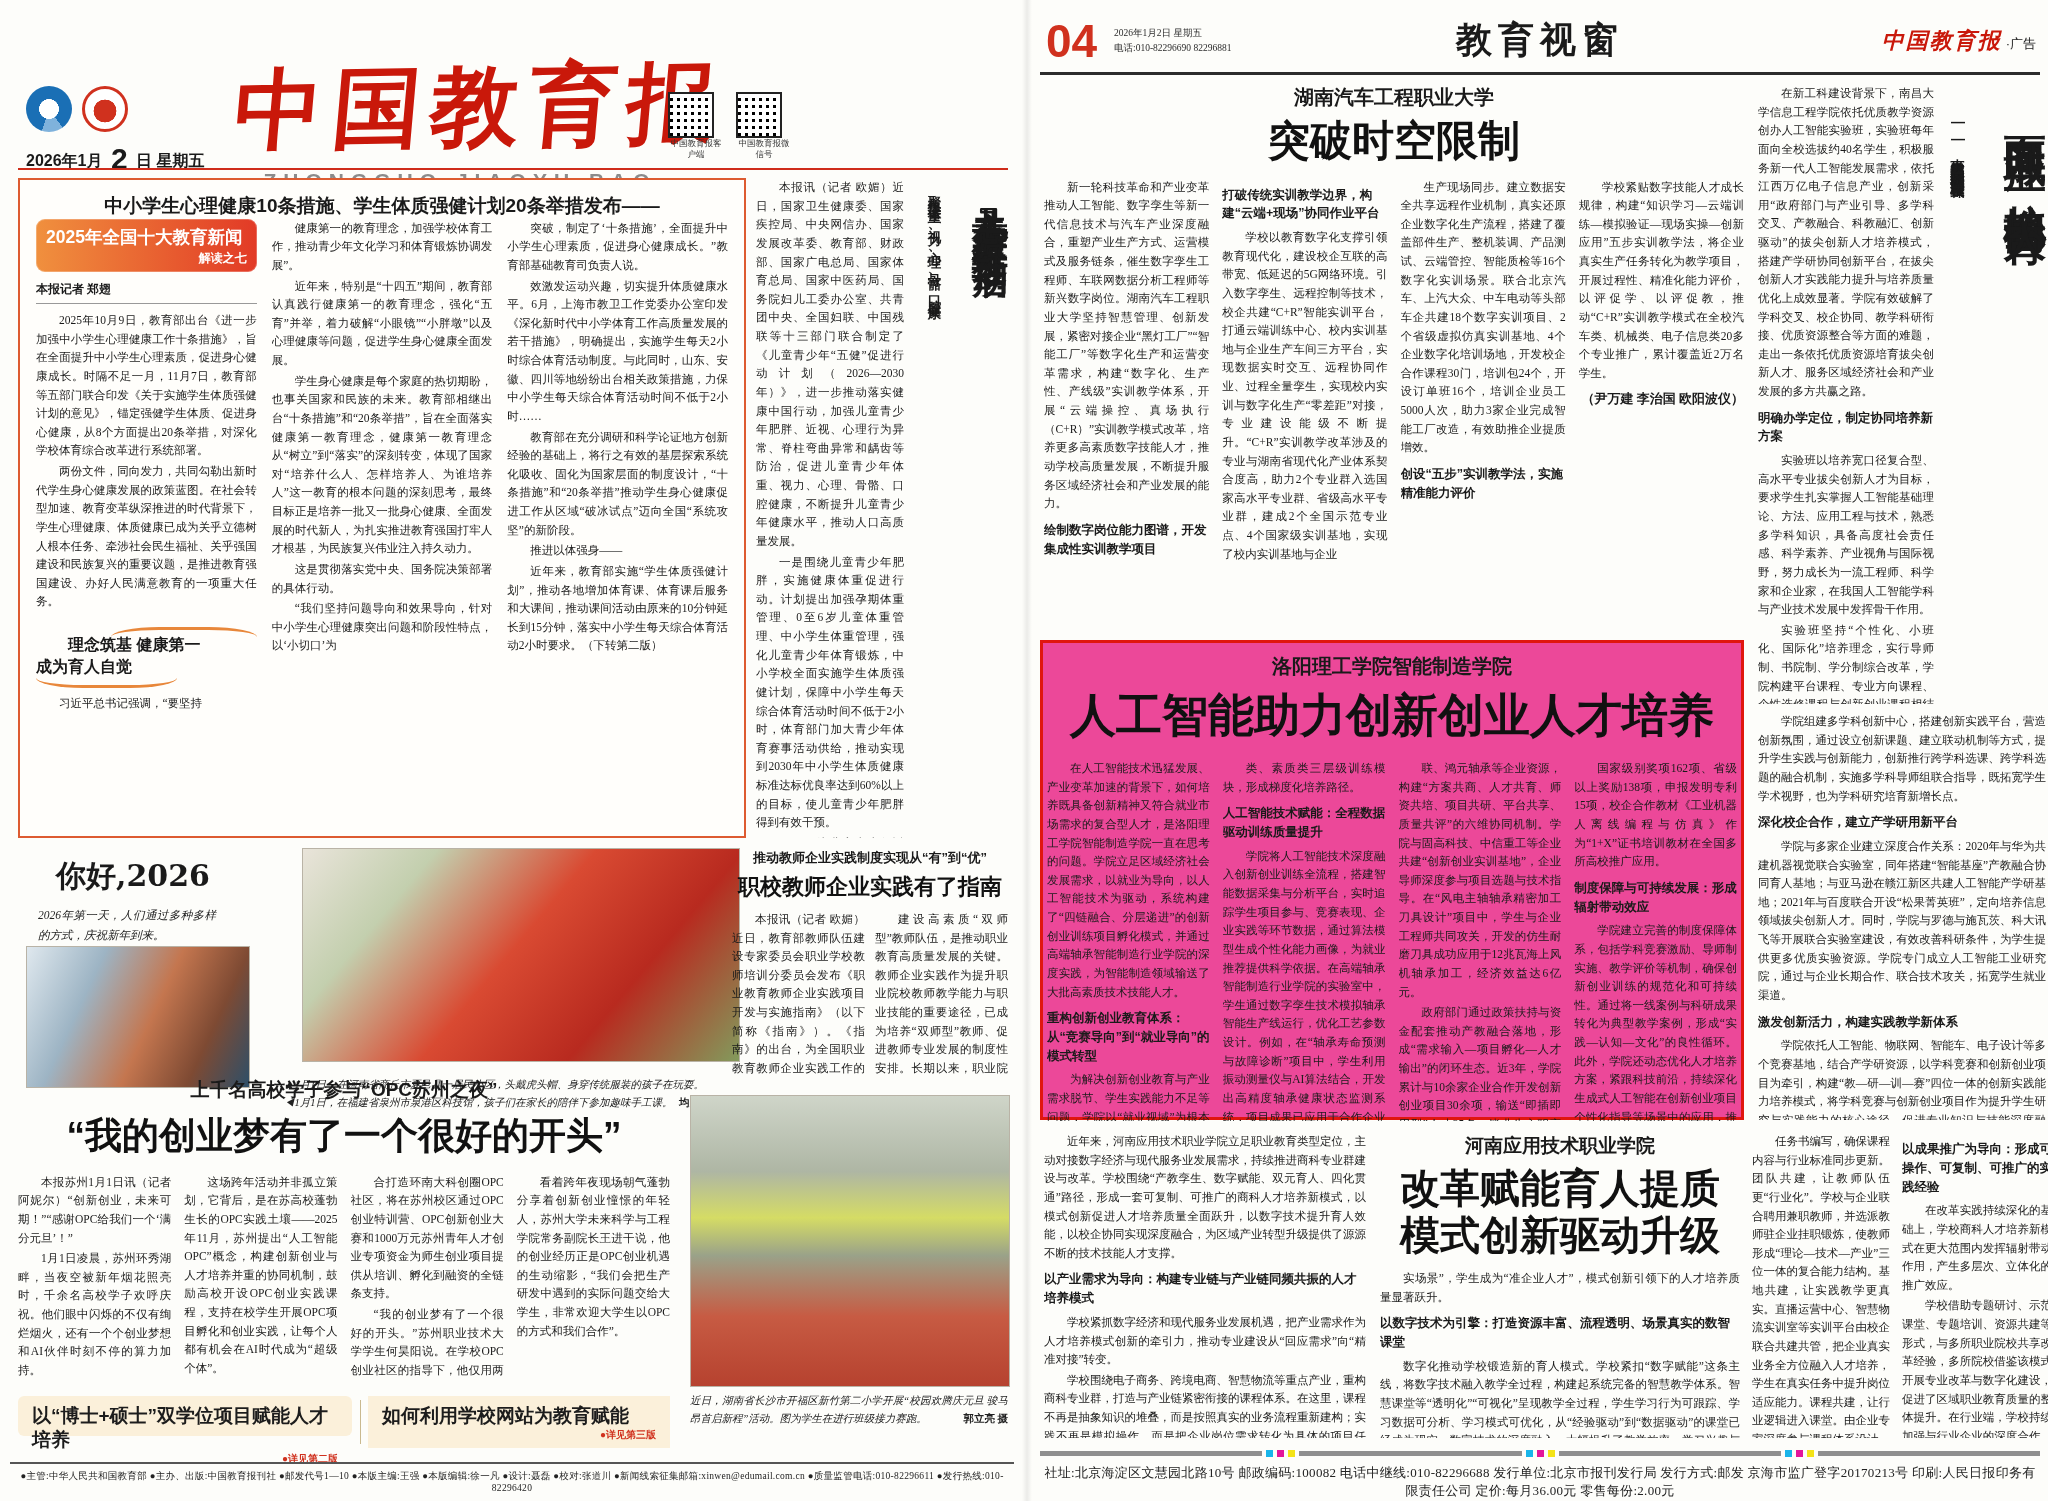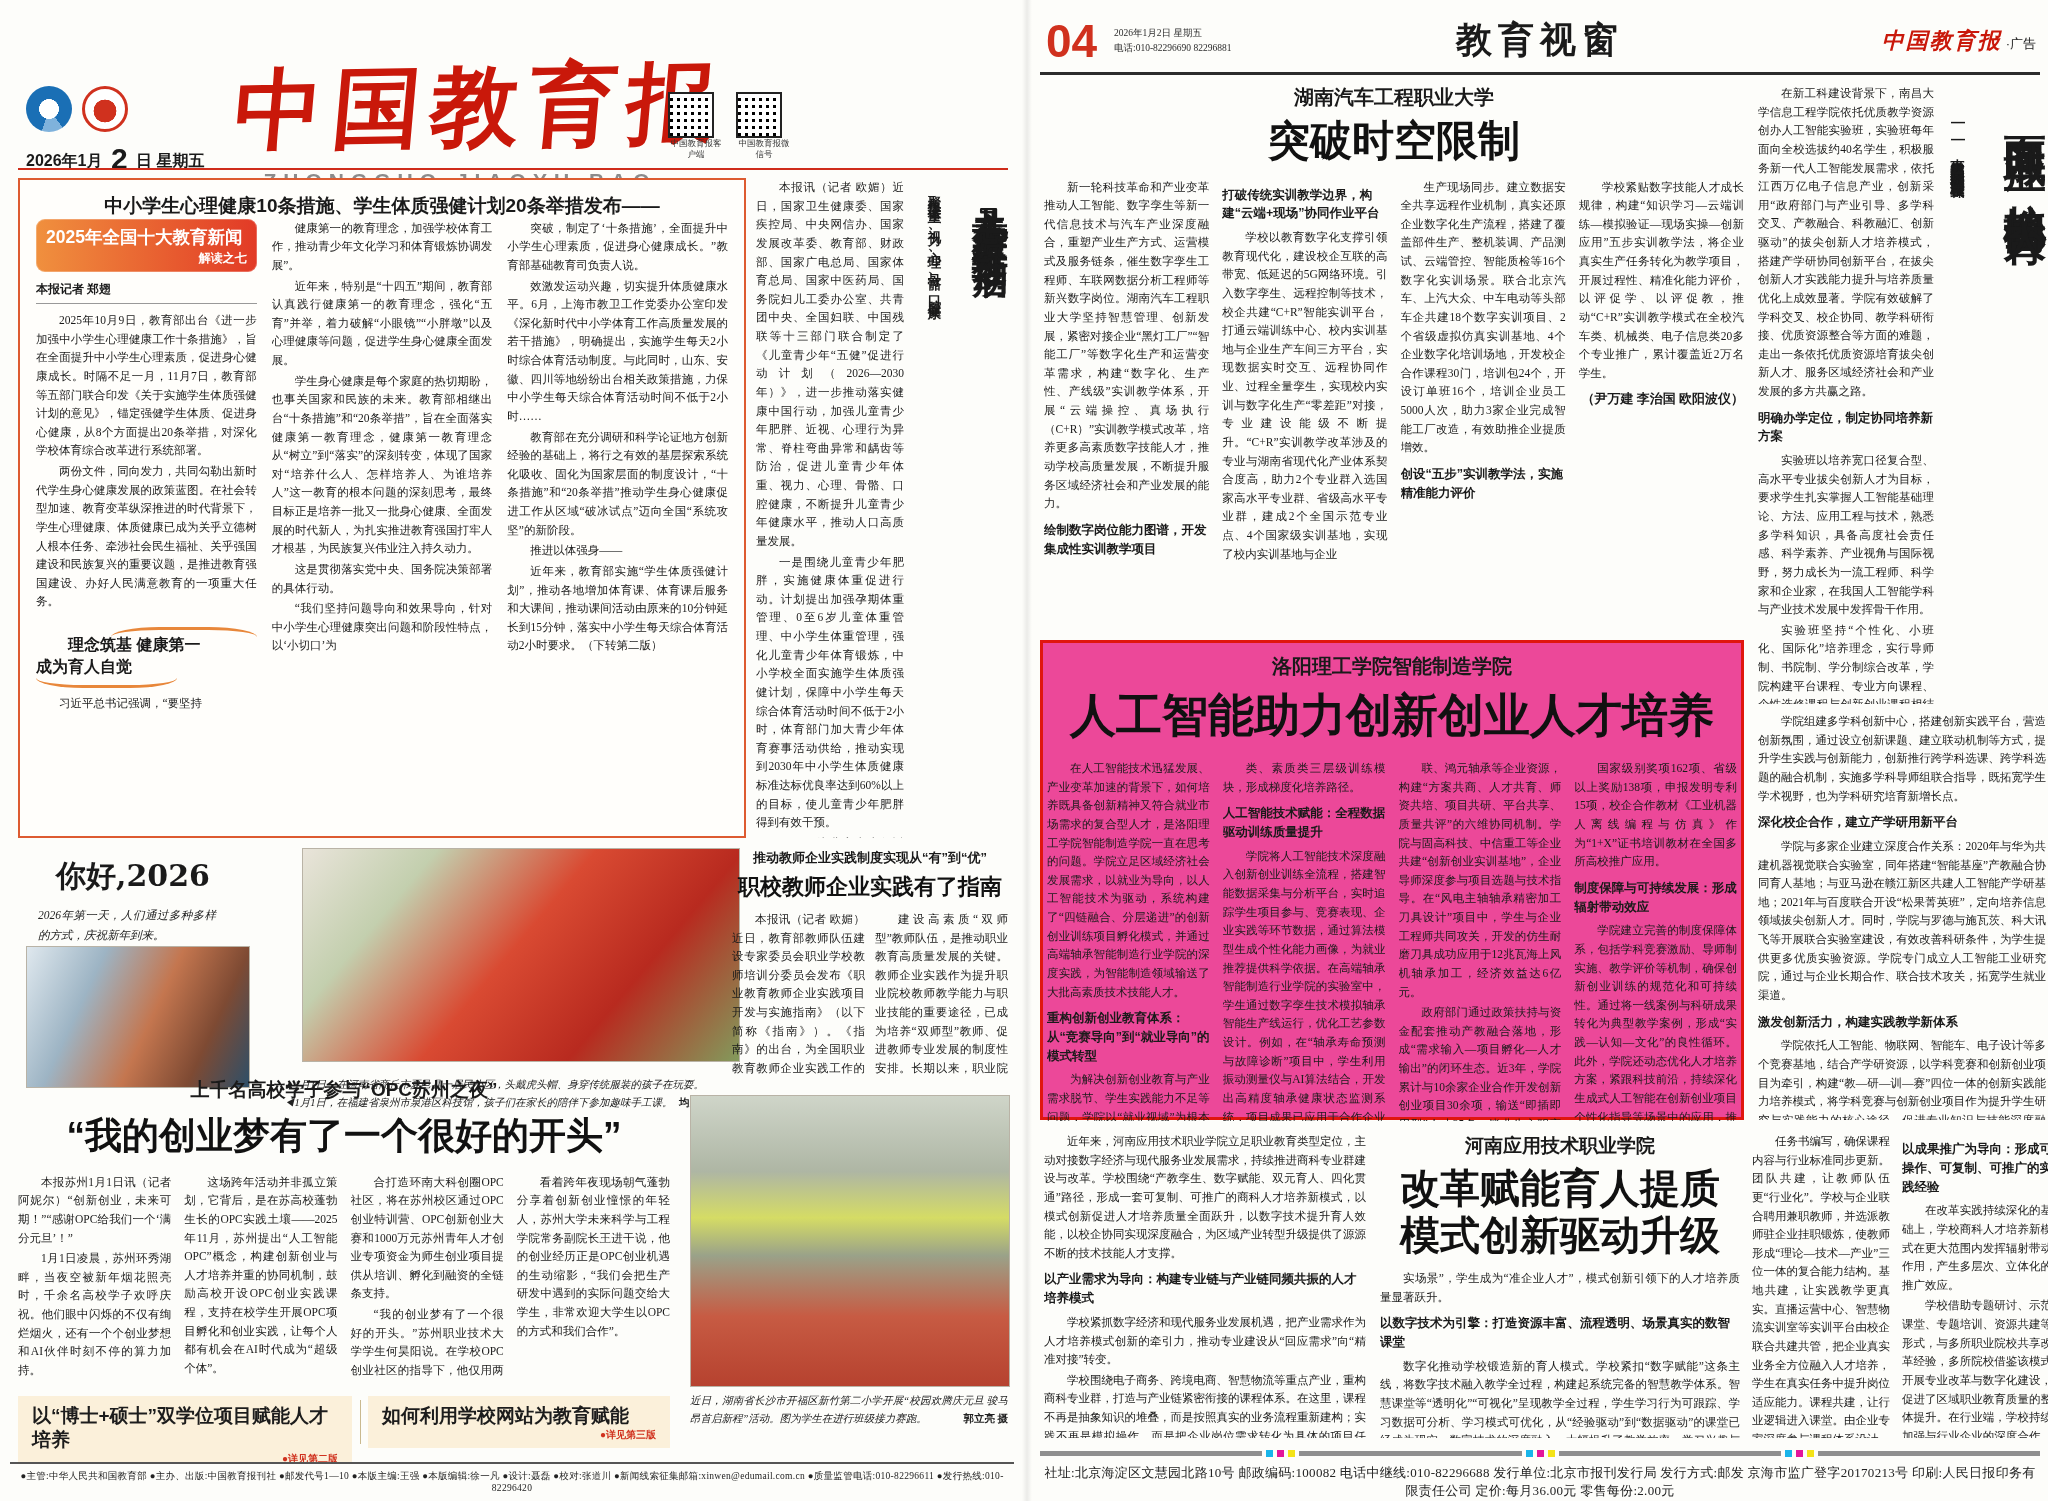--- a/index.html
+++ b/index.html
@@ -184,21 +184,21 @@
         <div class="col">
             <p class="t">合打造环南大科创圈OPC社区，将在苏州校区通过OPC创业特训营、OPC创新创业大赛和1000万元苏州青年人才创业专项资金为师生创业项目提供从培训、孵化到融资的全链条支持。</p>
             <p class="t">“我的创业梦有了一个很好的开头。”苏州职业技术大学学生何昊阳说。在学校OPC创业社区的指导下，他仅用两周就利用AI完成了需求分析、运营设计和部署上线等工作，将书本上的知识最大程度地应用于实践之中。</p>
           </div>
         <div class="col">
             <p class="t">看着跨年夜现场朝气蓬勃分享着创新创业憧憬的年轻人，苏州大学未来科学与工程学院常务副院长王进干说，他的创业经历正是OPC创业机遇的生动缩影，“我们会把生产研发中遇到的实际问题交给大学生，非常欢迎大学生以OPC的方式和我们合作”。</p>
           </div>
       </div>
     </div>
 
-    <div class="abs teaser" style="left:18px;top:1396px;width:334px;height:67px;">
+    <div class="abs teaser" style="left:18px;top:1396px;width:334px;height:40px;border-radius:6px;">
       <div class="tt">以“博士+硕士”双学位项目赋能人才培养</div>
       <div class="see">●详见第二版</div>
     </div>
     <div class="abs" style="left:360px;top:1400px;width:1px;height:44px;background:#c9b98f;"></div>
     <div class="abs teaser" style="left:368px;top:1396px;width:302px;height:52px;">
       <div class="tt">如何利用学校网站为教育赋能</div>
       <div class="see">●详见第三版</div>
     </div>
 
     <div class="abs" style="left:10px;top:1462px;width:1004px;height:2px;background:#555;"></div>

